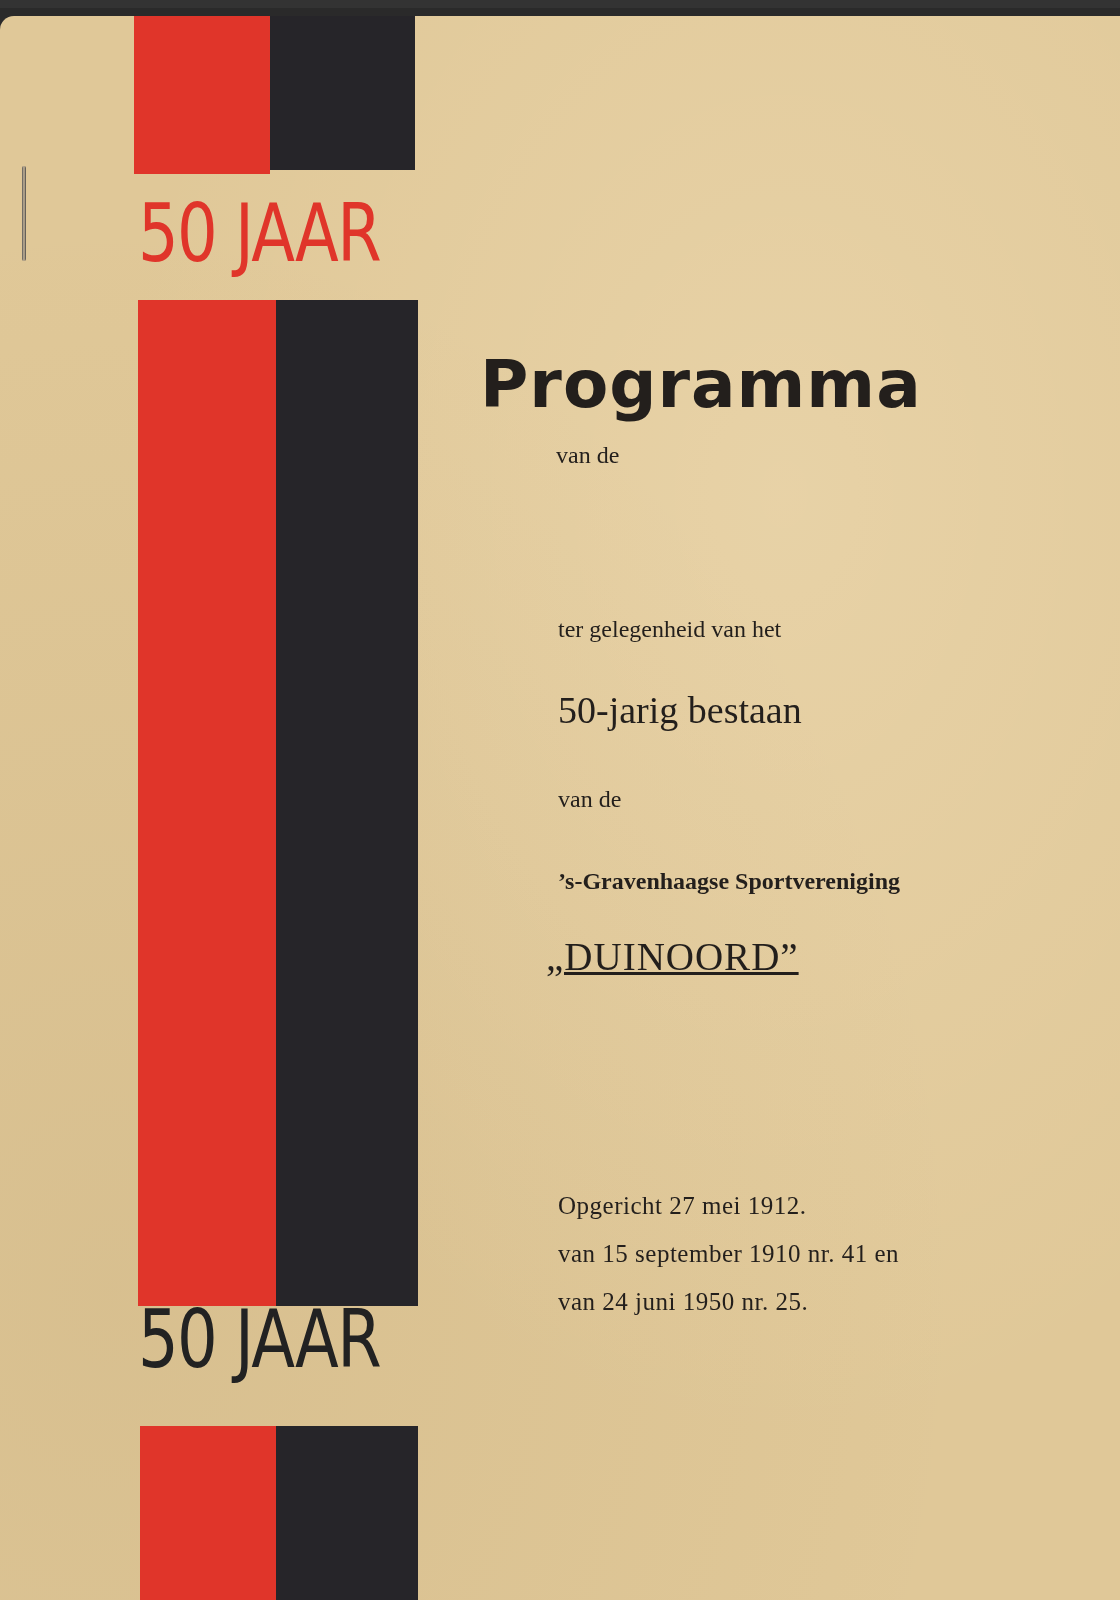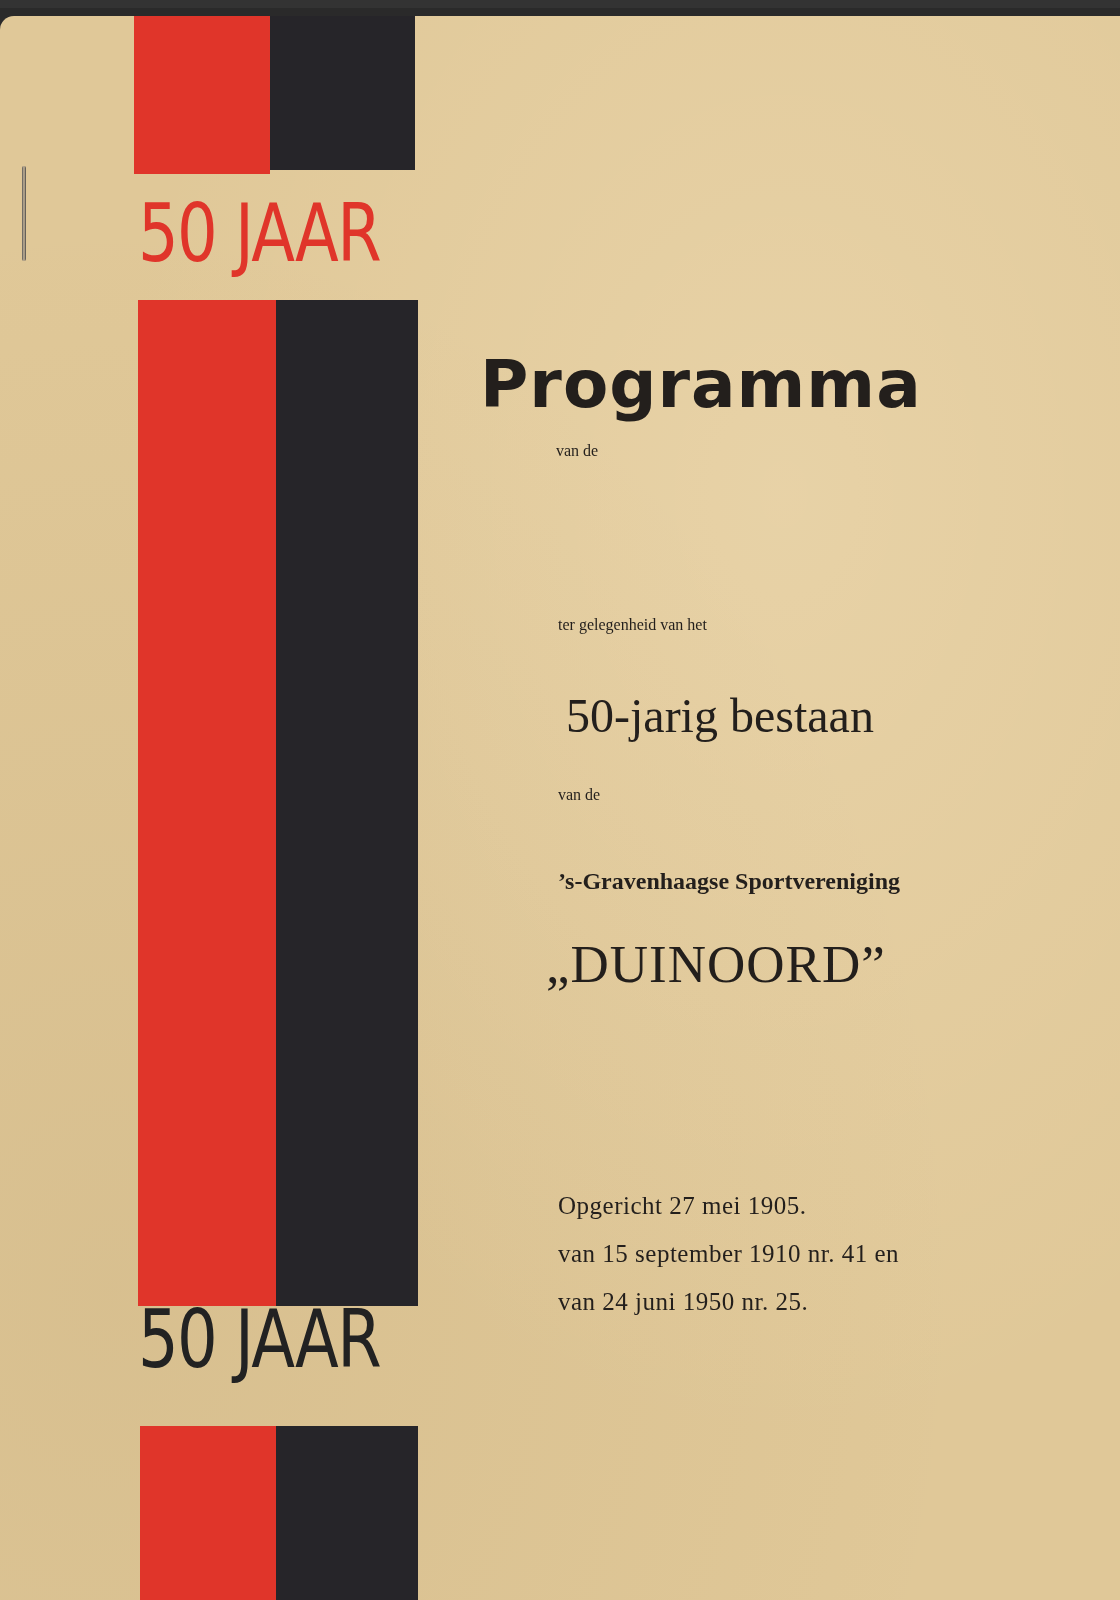--- a/index.html
+++ b/index.html
@@ -29,25 +29,25 @@
   .jaar.top { top:178px; color:#e0352a; }
   .jaar.bot { top:1284px; color:#222; }
   .serif { font-family: "Liberation Serif", serif; color:#231f1c; position:absolute; white-space:nowrap; }
   .title {
     position:absolute; left:480px; top:298px;
     font-family: "DejaVu Sans", sans-serif; font-weight: bold;
     font-size: 66px; color:#231f1c; letter-spacing: 1px;
     white-space: nowrap;
     margin-top: 32px;
   }
-  .small { font-size: 16px; text-align: right; }
+  .small { font-size: 24px; text-align: right; }
   .feest { font-size: 33px; font-style: italic; letter-spacing: 1px; }
-  .big { font-size: 48px; margin-left: 8px; }
+  .big { font-size: 38px; }
   .club { font-size: 24px; font-weight: bold; }
-  .duin { font-size: 53px; letter-spacing: 1px; }
+  .duin { font-size: 39px; letter-spacing: 1px; text-decoration: underline; }
   .info { font-size: 25px; line-height: 48px; letter-spacing: 0.5px; }
 </style>
 </head>
 <body>
 
 <div class="topedge"></div>
 <div class="cover">
   <div class="staple" style="top:150px;height:95px;"></div>
 
   <div class="bar red" style="left:134px;top:0;width:136px;height:158px;"></div>
@@ -65,17 +65,17 @@
 
   <div class="title">Programma</div>
   <div class="serif small" style="left:556px;top:426px;">van de</div>
   <div class="serif small" style="left:558px;top:600px;">ter gelegenheid van het</div>
   <div class="serif big" style="left:558px;top:672px;">50-jarig bestaan</div>
   <div class="serif small" style="left:558px;top:770px;">van de</div>
   <div class="serif club" style="left:558px;top:852px;">’s-Gravenhaagse Sportvereniging</div>
   <div class="serif duin" style="left:546px;top:918px;">„DUINOORD”</div>
 
   <div class="serif info" style="left:558px;top:1166px;">
-    <div>Opgericht 27 mei 1905.</div>
+    <div>Opgericht 27 mei 1912.</div>
     <div>van 15 september 1910 nr. 41 en</div>
     <div>van 24 juni 1950 nr. 25.</div>
   </div>
 </div>
 
 </body></html>

